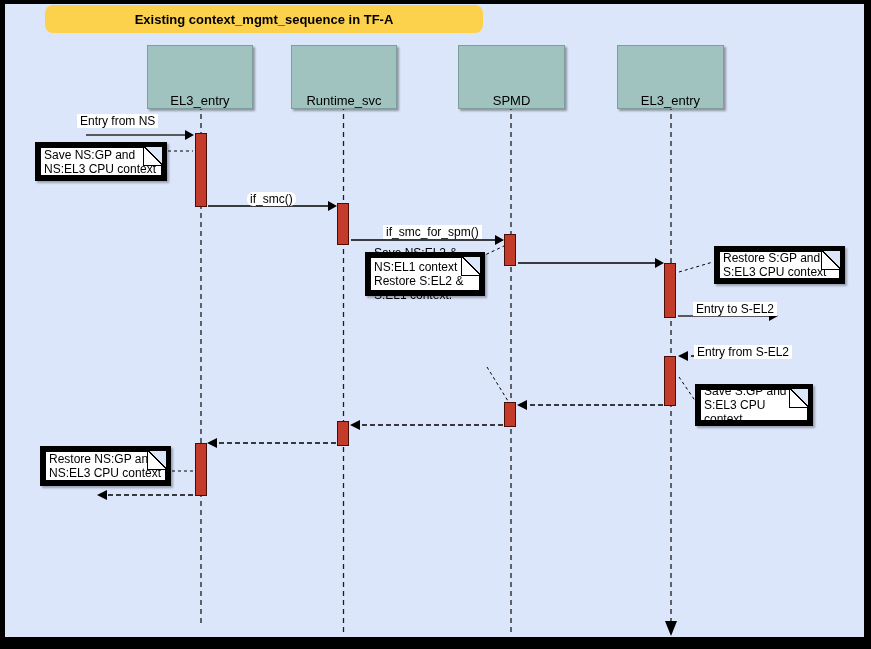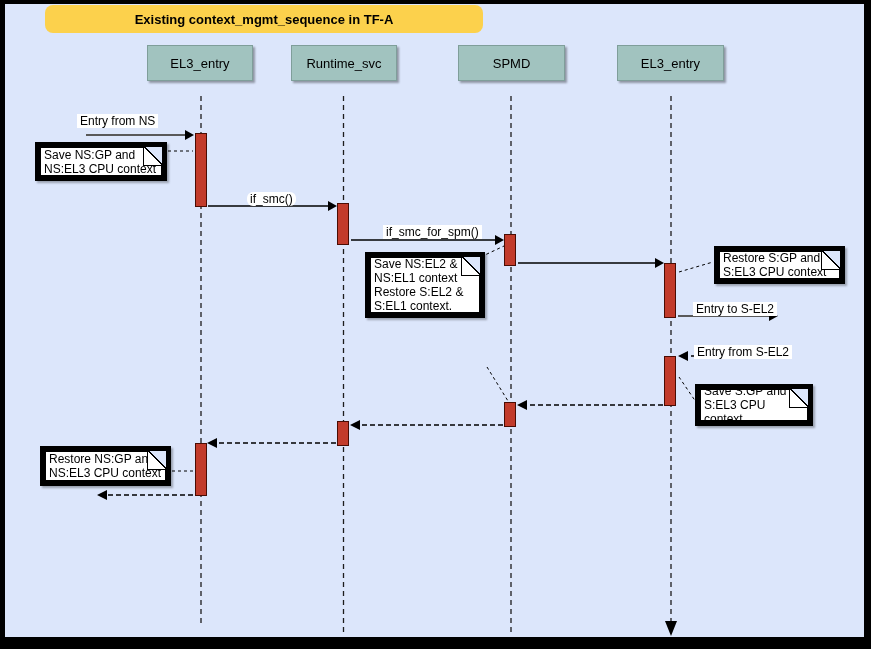--- a/index.html
+++ b/index.html
@@ -14,24 +14,24 @@
     box-sizing:border-box;
   }
   #wires { position:absolute; left:0; top:0; z-index:1; }
   .banner {
     position:absolute; left:45px; top:5px; width:438px; height:28px;
     background:#fcd14c; border-radius:8px; z-index:3;
     display:flex; align-items:center; justify-content:center;
     font-size:13px; font-weight:bold;
   }
   .actor {
-    position:absolute; top:45px; height:36px; z-index:2;
+    position:absolute; top:45px; height:64px; z-index:2;
     background:#a1c3bf; border:1px solid #7f9e9a; box-sizing:border-box;
     box-shadow:2px 2px 2px rgba(0,0,0,0.35);
-    display:flex; align-items:center; justify-content:center;
+    display:flex; align-items:flex-end; justify-content:center;
     font-size:13px;
   }
   .bar {
     position:absolute; width:12px; z-index:2;
     background:#c23b2b; border:1px solid #4a0c03; box-sizing:border-box;
   }
   .note {
     position:absolute; z-index:3;
     background:#ffffff; border:6px solid #000000; box-sizing:border-box;
     box-shadow:2px 2px 2px rgba(0,0,0,0.3);
@@ -134,21 +134,21 @@
   <div class="msg-label" style="left:247px; top:192px;border-radius:6px;">if_smc()</div>
   <div class="msg-label" style="left:383px; top:225px;">if_smc_for_spm()</div>
   <div class="msg-label" style="left:693px; top:302px;">Entry to S-EL2</div>
   <div class="msg-label" style="left:694px; top:345px;">Entry from S-EL2</div>
 
   <div class="note" style="left:35px; top:142px; width:132px; height:39px;">
     <span class="note-text">Save NS:GP and
 NS:EL3 CPU context</span>
     <span class="fold"></span>
   </div>
-  <div class="note" style="left:365px; top:252px; width:120px; height:66px;">
+  <div class="note" style="left:365px; top:252px; width:120px; height:44px;">
     <span class="note-text">Save NS:EL2 &amp;
 NS:EL1 context
 Restore S:EL2 &amp;
 S:EL1 context.</span>
     <span class="fold"></span>
   </div>
   <div class="note" style="left:714px; top:246px; width:131px; height:38px;">
     <span class="note-text">Restore S:GP and
 S:EL3 CPU context</span>
     <span class="fold"></span>

